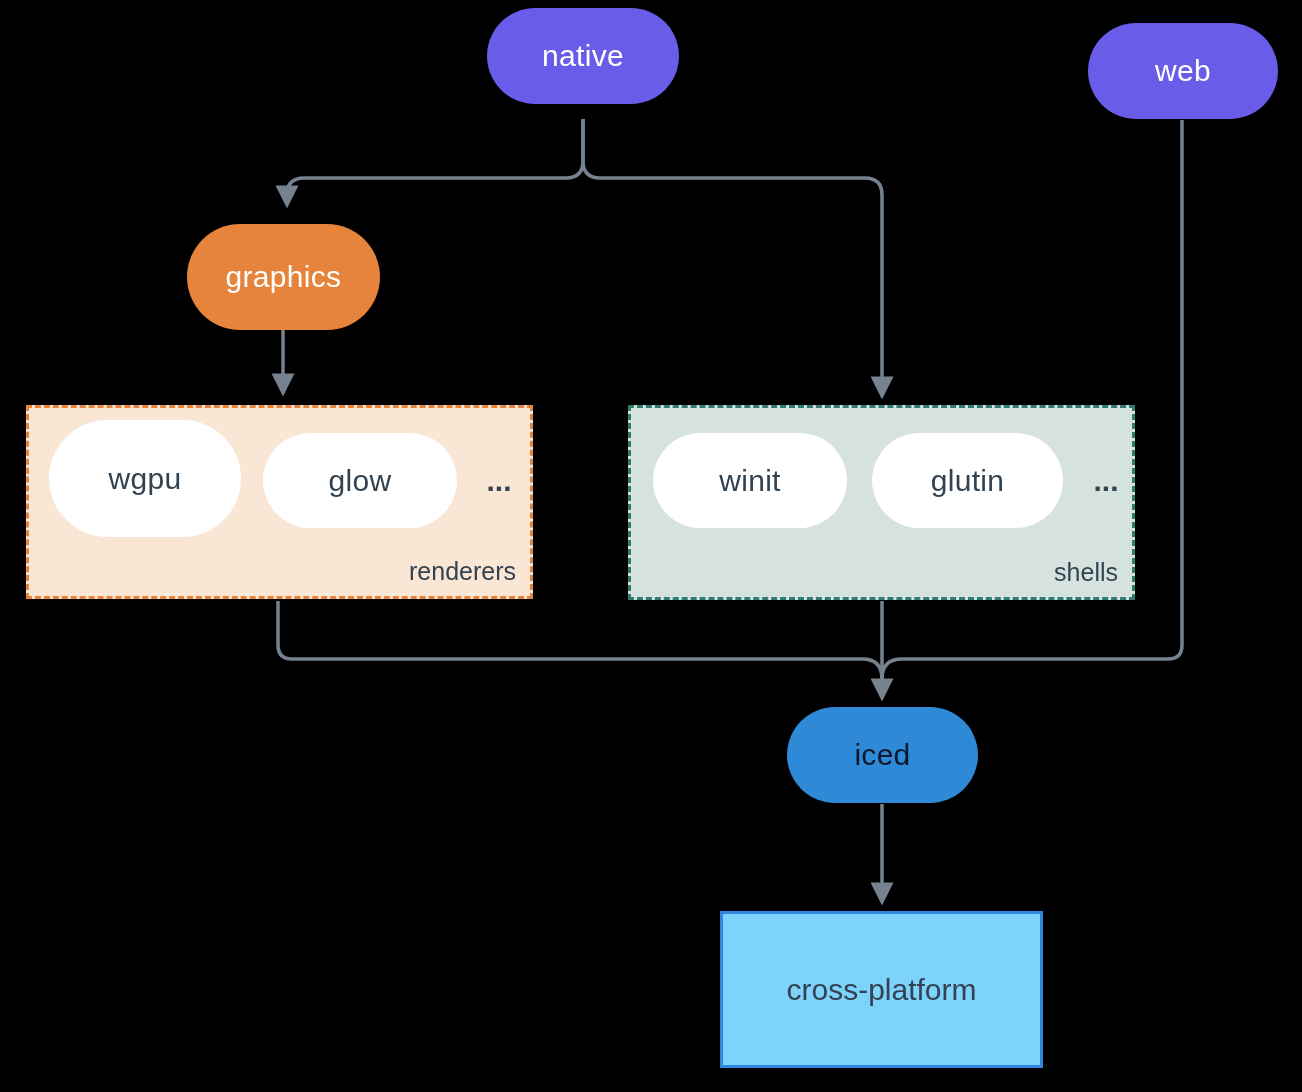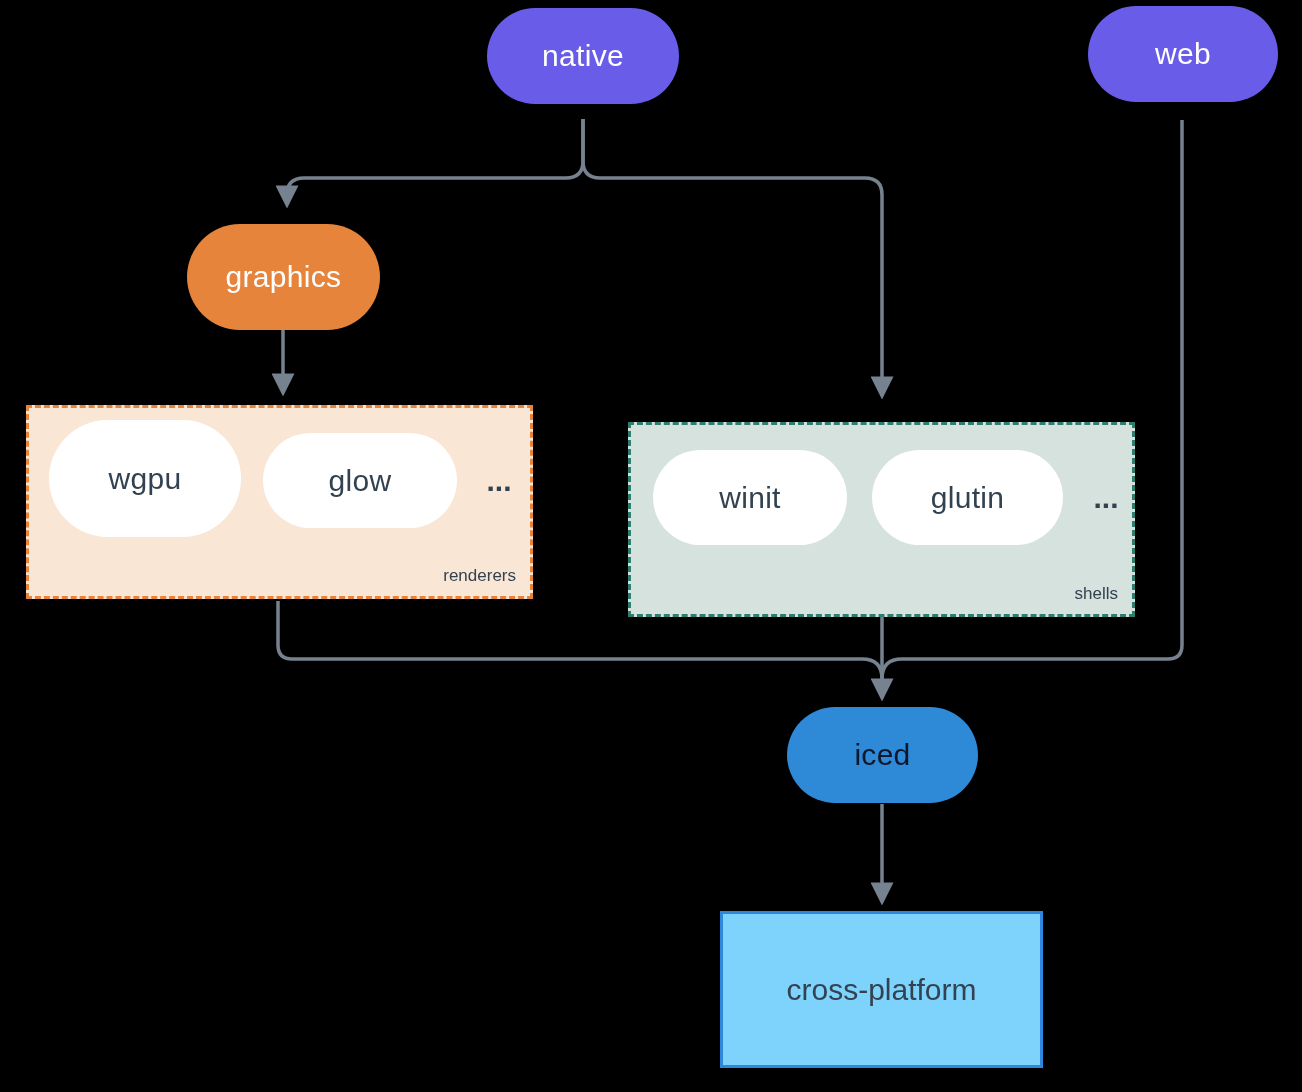--- a/index.html
+++ b/index.html
@@ -45,26 +45,25 @@
   }
   .group-box.renderers {
     left: 26px; top: 405px; width: 507px; height: 194px;
     background: #fae6d5;
     border: 3px dashed #e6843c;
   }
   .group-box.shells {
     left: 628px; top: 405px; width: 507px; height: 195px;
     background: #d5e2dd;
     border: 3px dashed #2e7d6e;
-    margin-top: 17px;
   }
   .group-label {
     position: absolute;
     right: 14px; bottom: 10px;
-    font-size: 17px;
+    font-size: 25px;
     color: #334250;
   }
   .ellipsis {
     position: absolute;
     top: 25px; height: 95px;
     display: flex; align-items: center; justify-content: center;
     font-size: 30px;
     font-weight: 700;
     color: #334250;
   }
@@ -101,21 +100,21 @@
     <path class="edge" d="M 278 601 L 278 645 Q 278 659 292 659 L 862 659 Q 882 659 882 679"></path>
     <path class="edge" d="M 1182 120 L 1182 645 Q 1182 659 1168 659 L 902 659 Q 882 659 882 679"></path>
     <path class="edge" d="M 882 601 L 882 698" marker-end="url(#arrow)"></path>
     <path class="edge" d="M 882 804 L 882 902" marker-end="url(#arrow)"></path>
   </svg>
 
   <div class="pill purple" style="left:487px; top:8px; width:192px; height:96px;">
     <span>native</span>
   </div>
 
-  <div class="pill purple" style="left:1088px; top:6px; width:190px; height:96px;">
+  <div class="pill purple" style="left:1088px; top:23px; width:190px; height:96px;">
     <span>web</span>
   </div>
 
   <div class="pill orange" style="left:187px; top:224px; width:193px; height:106px;">
     <span>graphics</span>
   </div>
 
   <div class="group-box renderers">
     <div class="pill white" style="left:20px; top:12px; width:192px; height:117px;">
       <span>wgpu</span>

